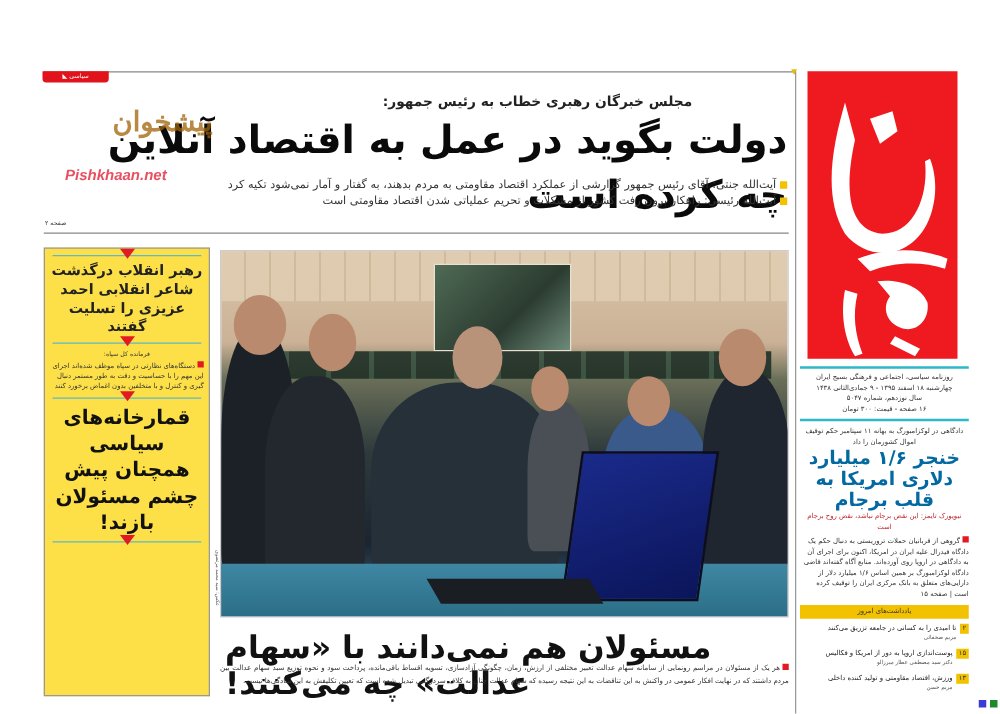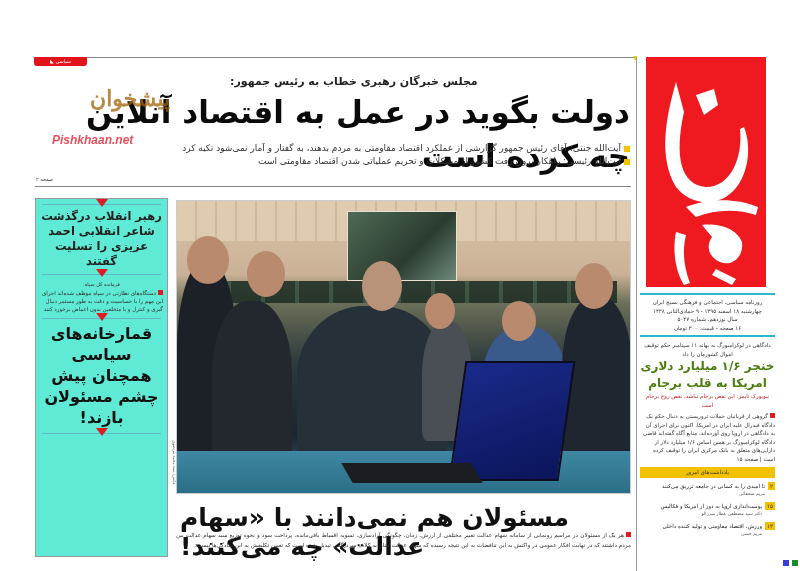--- a/index.html
+++ b/index.html
@@ -11,34 +11,34 @@
   
   .top-rule { position: absolute; left: 35px; top: 57px; width: 600px; height: 1px; background: #888; }
   .section-tag { position: absolute; left: 34px; top: 57px; width: 53px; height: 9px; background: #e0141a; border-radius: 0 0 3px 3px; color: #fff; font-size: 5px; line-height: 9px; text-align: center; direction: rtl; }
   .yellow-mark { position: absolute; left: 633px; top: 55px; width: 6px; height: 5px; color: #e5c000; font-size: 6px; line-height: 5px; }
 
   
   .logo { position: absolute; left: 646px; top: 57px; width: 120px; height: 230px; background: #ee1a1f; overflow: hidden; }
   .logo-glyph { position: absolute; left: 0; top: 0; width: 100%; height: 100%; }
 
   
-  .kicker { position: absolute; left: 230px; top: 75px; width: 400px; text-align: left; direction: rtl; font-size: 11px; font-weight: bold; color: #222; }
+  .kicker { position: absolute; left: 230px; top: 75px; width: 400px; text-align: center; direction: rtl; font-size: 11px; font-weight: bold; color: #222; }
   .headline { position: absolute; left: 36px; top: 90px; width: 594px; text-align: right; direction: rtl; font-size: 31px; font-weight: bold; color: #0a0a0a; letter-spacing: -0.5px; line-height: 44px; font-family: "DejaVu Sans", sans-serif; }
   .watermark { position: absolute; left: 52px; top: 133px; font-size: 12px; font-weight: bold; font-style: italic; color: #e85060; font-family: "Liberation Sans", sans-serif; }
   .watermark-logo { position: absolute; left: 90px; top: 85px; font-size: 22px; color: #a16207; opacity: 0.75; font-weight: bold; font-family: "DejaVu Serif", serif; }
 
   .bullets { position: absolute; left: 60px; top: 142px; width: 570px; direction: rtl; text-align: right; font-size: 9px; line-height: 13px; color: #333; }
   .bullets .b { display: block; white-space: nowrap; overflow: hidden; }
   .sq { display: inline-block; width: 6px; height: 6px; background: #f2c200; margin-left: 3px; vertical-align: middle; }
   .page-ref { position: absolute; left: 36px; top: 176px; font-size: 5px; color: #333; direction: rtl; }
   .head-rule { position: absolute; left: 35px; top: 186px; width: 596px; height: 1px; background: #888; }
   .v-rule { position: absolute; left: 636px; top: 57px; width: 1px; height: 514px; background: #999; }
 
   
-  .leftcol { position: absolute; left: 35px; top: 198px; width: 133px; height: 359px; border: 1px solid #999; background: #5eead4; }
+  .leftcol { position: absolute; left: 35px; top: 198px; width: 133px; height: 359px; border: 1px solid #999; background: #fde047; }
   .sep { position: relative; height: 10px; margin: 0 6px; }
   .sep .line { position: absolute; top: 5px; left: 0; right: 0; height: 1px; background: #5fb8c6; }
   .sep .tri { position: absolute; left: 50%; top: 0; margin-left: -6px; width: 0; height: 0; border-left: 6px solid transparent; border-right: 6px solid transparent; border-top: 8px solid #e21a22; }
   .story { direction: rtl; text-align: center; padding: 0 4px; }
   .story .label { font-size: 5px; color: #333; margin: 2px 0; }
   .story .title-sm { font-size: 11.5px; font-weight: bold; line-height: 15px; color: #222; }
   .story .title-lg { font-size: 16px; font-weight: bold; line-height: 21px; color: #111; }
   .story .title-md { font-size: 12px; line-height: 16px; color: #111; }
   .story .body { font-size: 5.5px; line-height: 8px; text-align: right; color: #333; margin-top: 2px; }
   .red-sq { display: inline-block; width: 5px; height: 5px; background: #e21a22; margin-left: 2px; }
@@ -58,21 +58,21 @@
 
   
   .sub-headline { position: absolute; left: 180px; top: 503px; width: 450px; text-align: left; direction: rtl; font-size: 25px; font-weight: bold; color: #111; letter-spacing: -0.3px; }
   .sub-body { position: absolute; left: 176px; top: 530px; width: 455px; direction: rtl; text-align: justify; font-size: 5.7px; line-height: 10px; color: #333; }
 
   
   .rightcol { position: absolute; left: 640px; top: 290px; width: 135px; direction: rtl; text-align: center; }
   .teal-rule { height: 2px; background: #2cb8c9; margin: 3px 0; }
   .info { font-size: 5.5px; line-height: 8.5px; color: #333; }
   .r-kicker { font-size: 5.5px; line-height: 8.5px; color: #333; margin-top: 4px; }
-  .r-title { font-size: 12px; font-weight: bold; line-height: 17px; color: #4d7c0f; }
+  .r-title { font-size: 15px; font-weight: bold; line-height: 17px; color: #0369a1; }
   .r-sub { font-size: 5.5px; line-height: 8.5px; color: #c0262d; }
   .r-body { font-size: 5.5px; line-height: 8.5px; color: #333; text-align: right; margin-top: 3px; }
   .notes-box { margin-top: 4px; }
   .notes-head { background: #f2c200; font-size: 5.5px; line-height: 9px; color: #333; padding: 1px 0; }
   .note { display: flex; flex-direction: row; align-items: flex-start; text-align: right; margin-top: 4px; }
   .note .num { flex: 0 0 auto; background: #f2c200; color: #333; font-size: 5.5px; line-height: 8px; padding: 0 2px; margin-left: 3px; }
   .note .txt { font-size: 5.5px; line-height: 8px; color: #222; }
   .note .auth { display: block; font-size: 4.5px; color: #555; }
 
   .sq-blue { position: absolute; left: 783px; top: 560px; width: 6px; height: 6px; background: #3b3bd6; }

